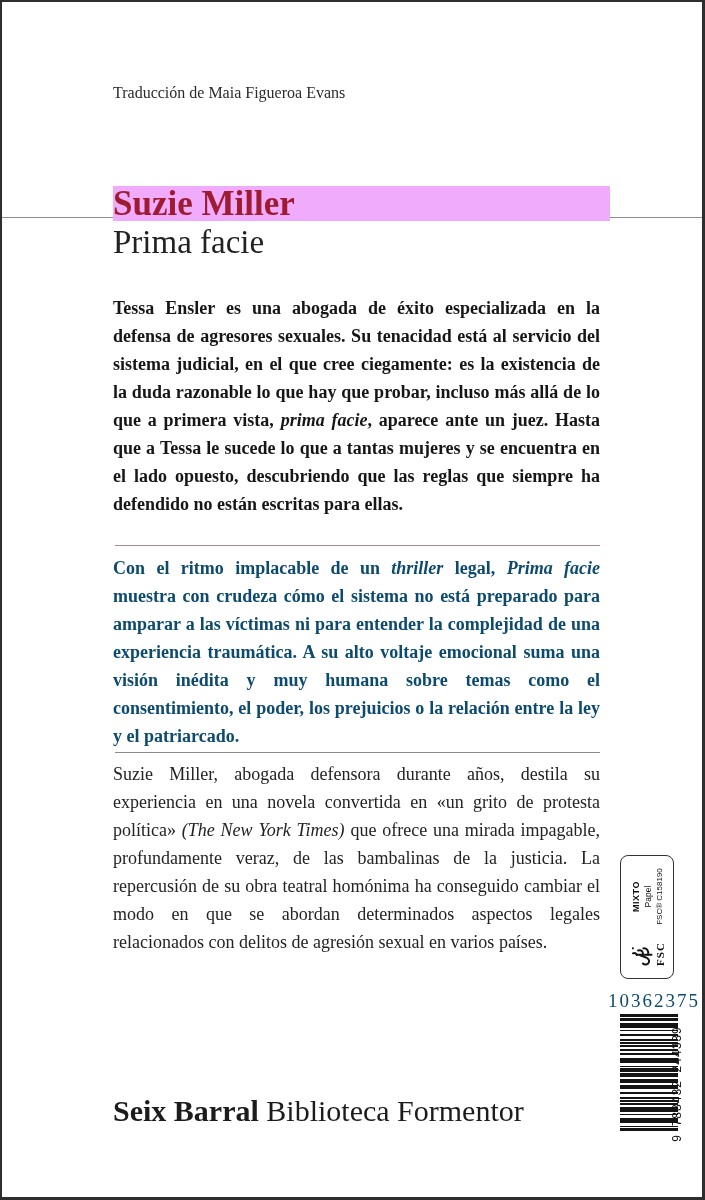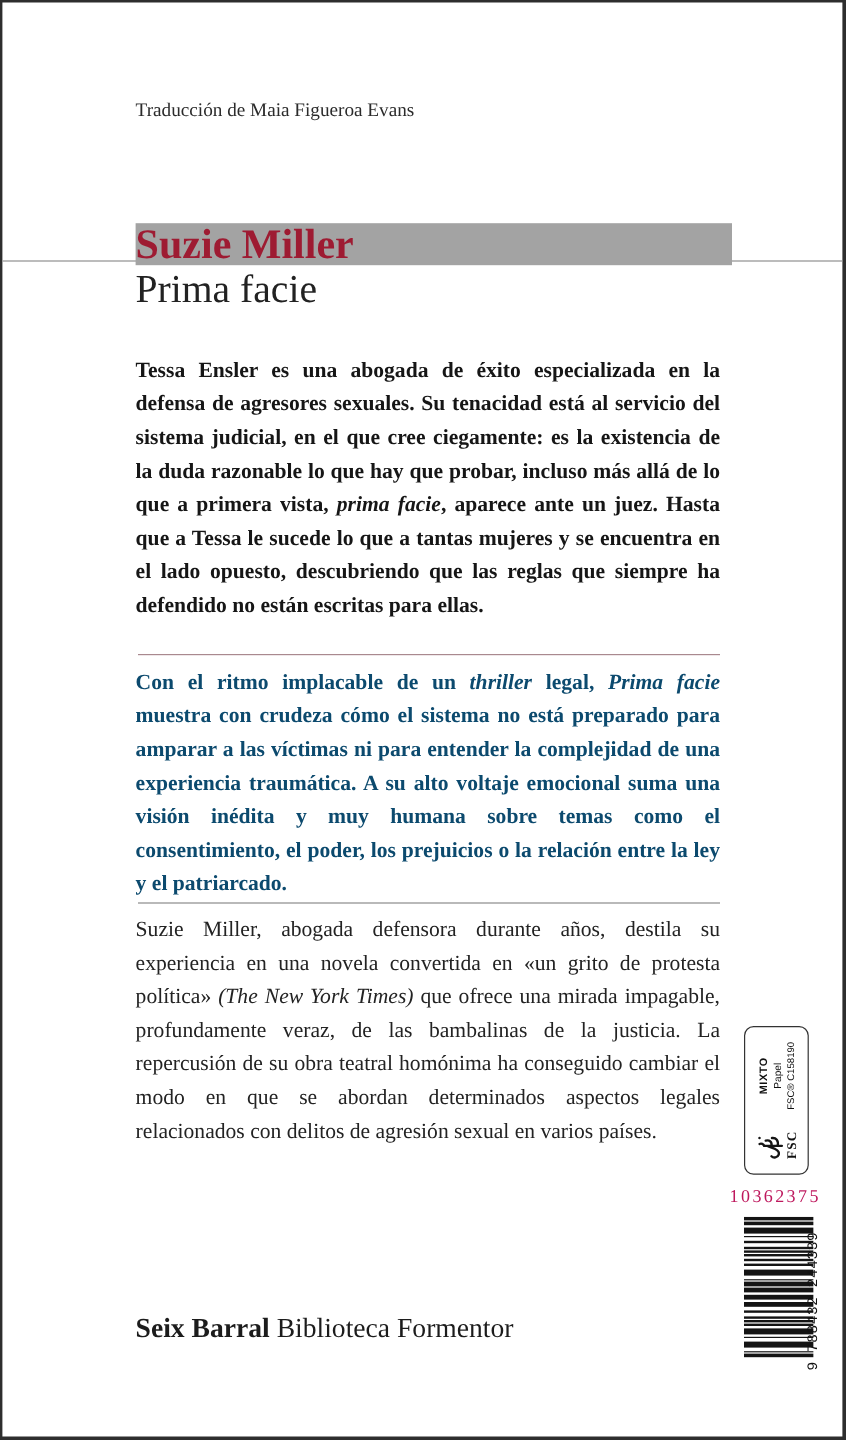--- a/index.html
+++ b/index.html
@@ -7,55 +7,55 @@
     position:relative;width:705px;height:1200px;background:#ffffff;
     box-sizing:border-box;border:2px solid #2e2e2e;border-right-width:3px;border-bottom-width:3px;
     font-family:"Liberation Serif", serif;color:#1c1c1c;overflow:hidden;
   }
   .abs{position:absolute;}
   .col{left:111px;width:487px;}
 
   .translation{top:82px;font-size:16px;color:#2b2b2b;}
 
   .author{top:184px;font-size:35px;font-weight:bold;color:#9e1b32;line-height:1;
-    background:#a3a3a3;padding-right:10px;display:inline-block;z-index:2;}
+    background:#f0abfc;padding-right:10px;display:inline-block;z-index:2;}
   .title-rule{top:215px;left:0;width:705px;height:1px;background:#909090;z-index:1;}
   .booktitle{top:224px;font-size:33px;line-height:1;color:#222;}
 
   .para{font-size:18px;line-height:28px;text-align:justify;margin:0;}
   .synopsis{top:292px;font-weight:bold;color:#161616;}
   .review{top:552px;font-weight:bold;color:#0c4a6e;}
   .bio{top:758px;color:#232323;}
 
   .rule{left:113px;width:485px;height:1px;}
   .rule-top{top:543px;background:#a9898f;}
   .rule-bottom{top:750px;background:#8c8c8c;}
 
-  .publisher{top:1092px;font-size:23px;color:#1c1c1c;}
+  .publisher{top:1092px;font-size:30px;color:#1c1c1c;}
   .publisher .imprint{font-weight:bold;}
 
   
   .fsc-wrap{left:618px;top:853px;width:54px;height:124px;}
   .fsc-label{
     width:124px;height:54px;box-sizing:border-box;border:1.5px solid #333;border-radius:8px;
     transform:translateY(124px) rotate(-90deg);transform-origin:0 0;
     display:flex;align-items:center;gap:5px;padding:3px 6px;background:#fff;
   }
   .fsc-logo-col{display:flex;flex-direction:column;align-items:center;width:36px;}
   .fsc-logo-col svg{display:block;}
   .fsc-word{font-family:"Liberation Serif",serif;font-weight:bold;font-size:11px;letter-spacing:1px;color:#111;line-height:1;}
   .fsc-lines{display:flex;flex-direction:column;justify-content:center;gap:2px;flex:1;
     font-family:"Liberation Sans",sans-serif;color:#111;text-align:center;}
   .fsc-line1{font-size:9px;font-weight:bold;letter-spacing:0.5px;}
   .fsc-line2{font-size:8.5px;}
   .fsc-line3{font-size:8px;}
 
   
   .product-code{left:606px;top:988px;width:76px;text-align:center;
-    font-size:15px;letter-spacing:2px;color:#be185d;}
+    font-size:19px;letter-spacing:2px;color:#0c4a6e;}
   .bars{left:618px;top:1012px;width:58px;height:118px;overflow:hidden;}
   .bars .bar{width:100%;background:#141414;}
   .ean-wrap{left:669px;top:1010px;width:16px;height:130px;}
   .ean-text{display:block;width:130px;height:16px;transform:translateY(130px) rotate(-90deg);
     transform-origin:0 0;font-family:"Liberation Mono",monospace;font-size:12px;
     letter-spacing:0.5px;color:#111;white-space:nowrap;}
 </style>
 </head>
 <body>
 

